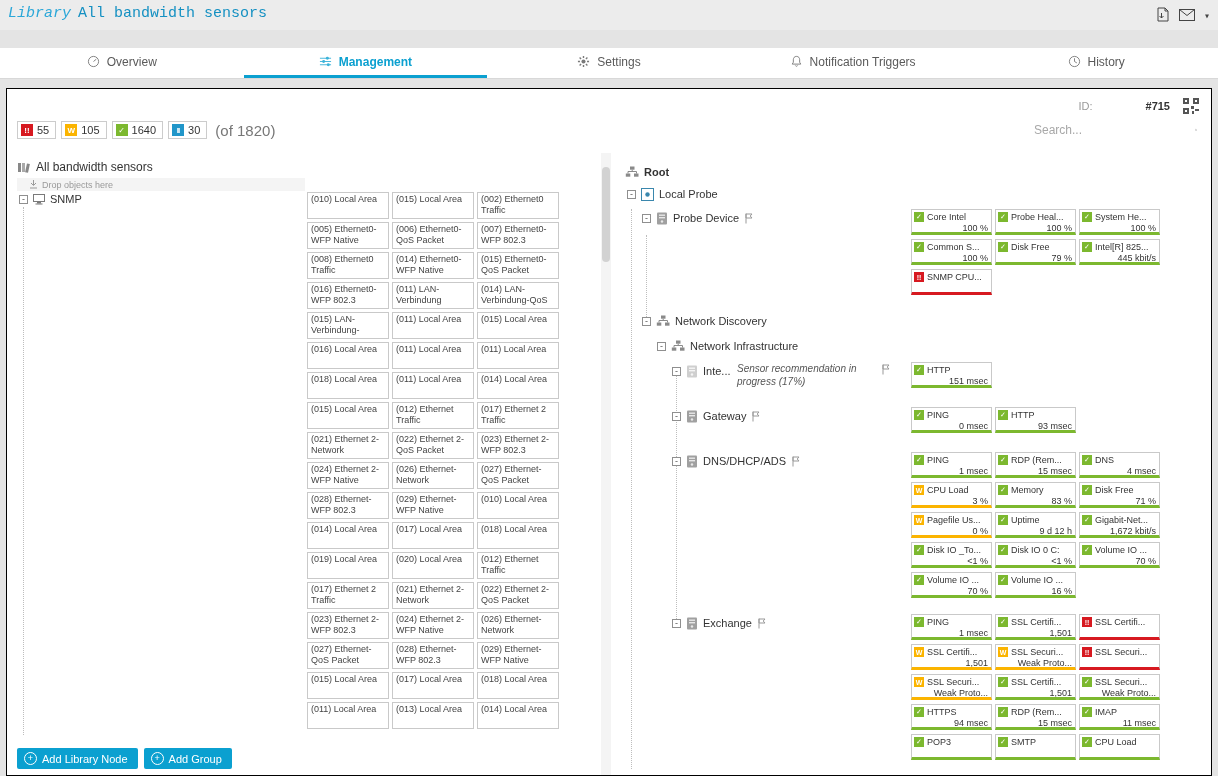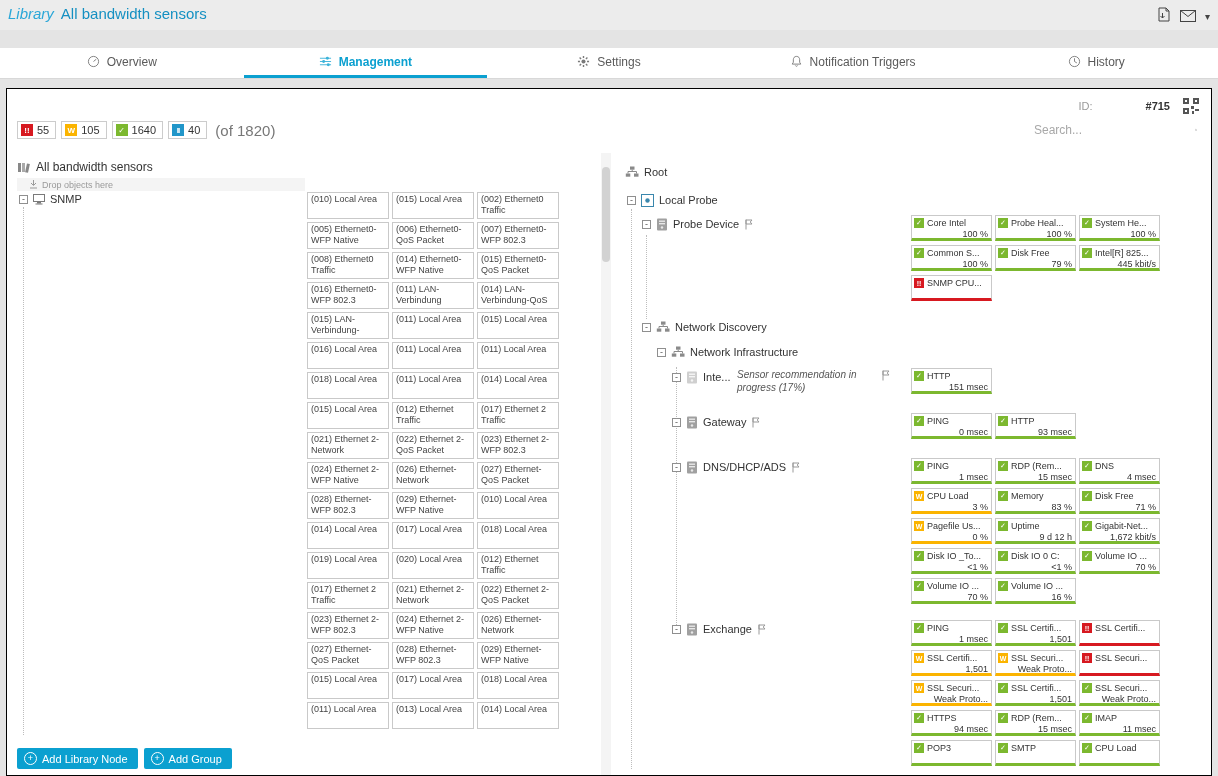--- a/index.html
+++ b/index.html
@@ -1,20 +1,20 @@
 <!DOCTYPE html>
 <html style="--accent: #0ba0d0; --ok: #7cb82f; --warn: #fbb400; --err: #d71920; --paused: #2196c9;"><head>
 <meta charset="utf-8">
 <style>
   html,body{margin:0;padding:0;}
   body{font-family:"Liberation Sans","DejaVu Sans",sans-serif;background:#e4e4e4;}
   .page{position:relative;width:1218px;height:776px;overflow:hidden;background:#e4e4e4;}
 
   
-  .topbar{position:absolute;top:0;left:0;right:0;height:30px;background:#ececec;}
+  .topbar{position:absolute;top:0;left:0;right:0;height:30px;background:#ececec;font-family:Liberation Mono, monospace;}
   .title-wrap{position:absolute;left:8px;top:5px;display:flex;gap:7px;align-items:baseline;}
   .crumb{font-size:15px;font-style:italic;color:#2ba7d8;}
   .page-title{font-size:15px;color:#1490c2;}
   .top-icons{position:absolute;right:8px;top:7px;display:flex;gap:9px;align-items:center;color:#444;}
   .caret{font-size:10px;color:#444;line-height:10px;}
 
   
   .tabbar{position:absolute;top:48px;left:0;right:0;height:31px;background:#fff;border-bottom:1px solid #d8d8d8;display:flex;box-sizing:border-box;}
   .tab{flex:1;display:flex;align-items:center;justify-content:center;gap:7px;font-size:12px;color:#5a5a5a;cursor:pointer;border-bottom:3px solid transparent;box-sizing:border-box;}
   .tab svg{opacity:.8;}
@@ -174,21 +174,21 @@
         <div class="badge">
           <span class="badge-icon warning">W</span>
           <span class="badge-count">105</span>
         </div>
         <div class="badge">
           <span class="badge-icon ok">✓</span>
           <span class="badge-count">1640</span>
         </div>
         <div class="badge">
           <span class="badge-icon paused">II</span>
-          <span class="badge-count">40</span>
+          <span class="badge-count">30</span>
         </div>
         <span class="total">(of 1820)</span>
       </div>
 
     <div class="search-wrap">
       <input class="search-input" placeholder="Search..." style="">
       <svg width="14" height="14" viewBox="0 0 14 14">
           <circle cx="6" cy="6" r="4.5" fill="none" stroke="#444" stroke-width="1.4"></circle>
           <path d="M9.5 9.5L13 13" stroke="#444" stroke-width="1.6"></path>
         </svg>
@@ -292,21 +292,21 @@
     </div>
 
     <div class="divider">
       <div class="divider-thumb"></div>
     </div>
 
     <div class="right-panel" id="device-tree">
         <div class="guide" style="left: 12px; top: 56px; height: 560px;"></div>
         <div class="guide" style="left: 27px; top: 82px; height: 84px;"></div>
         <div class="guide" style="left: 57px; top: 214px; height: 260px;"></div>
-        <div class="dt-row" style="padding-left: 6px; min-height: 22px; margin-bottom: 6px;">
+        <div class="dt-row" style="padding-left: 6px; min-height: 22px; margin-bottom: 0; font-weight: bold;">
           <div class="dt-head">
             <span style="display: flex; align-items: center; flex: 0 0 auto;">
               <svg width="14" height="12" viewBox="0 0 14 12">
                 <rect x="5" y="0.5" width="4.5" height="3.2" fill="#8a8a8a"></rect>
                 <path d="M7.2 3.7v1.8M3 7.5V5.5h8.5v2" stroke="#8a8a8a" fill="none"></path>
                 <rect x="0.8" y="7.5" width="4.5" height="3.2" fill="#8a8a8a"></rect>
                 <rect x="9" y="7.5" width="4.5" height="3.2" fill="#8a8a8a"></rect>
               </svg>
             </span>
             <span class="dt-label">Root</span>

